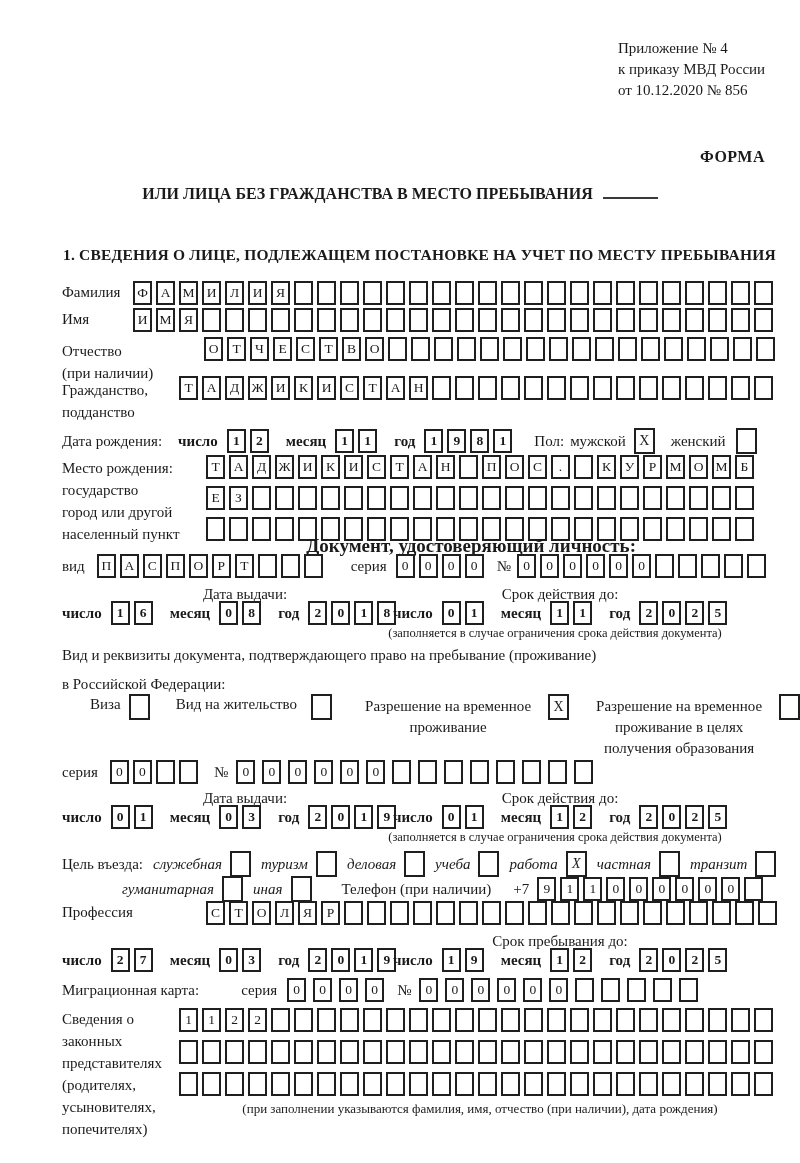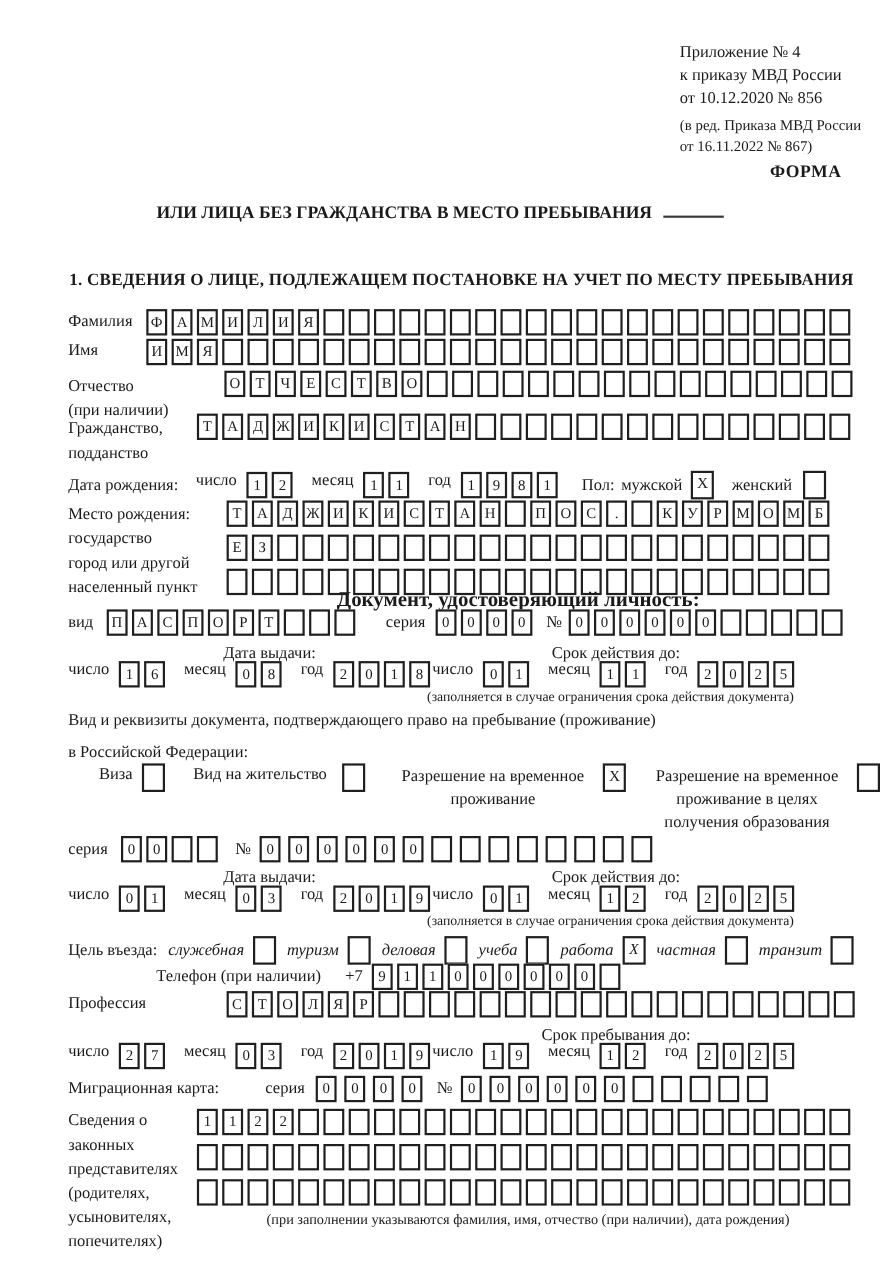--- a/index.html
+++ b/index.html
@@ -20,41 +20,37 @@
   .gap7 .cell{margin-right:7px;}
   .box{width:17px;height:22px;margin-right:0;font-size:14px;}
   .flexrow{display:flex;align-items:center;white-space:nowrap;}
   .toprow{align-items:flex-start;}
   .toprow > span[data-bind]{padding-top:2px;margin-left:28px;}
   .optstack{display:flex;flex-direction:column;align-items:center;text-align:center;
             line-height:21px;padding-top:2px;}
   .optrow{display:inline-flex;align-items:center;font-style:italic;}
   .optrow .opt-label{margin-left:10px;}
   .optrow .cell{margin-left:8px;margin-right:0;}
-  .dg{display:inline-flex;}
+  .dg{display:inline-flex;align-items:center;font-weight:bold;}
   .dg .dg-label{margin-right:9px;}
   .dg .cells{margin-right:13px;}
   .dg .cells:last-child{margin-right:0;}
   .dg-title{text-align:center;font-size:15px;}
   .note{font-size:12.5px;text-align:center;line-height:15px;}
   .lblcol div{line-height:22px;}
 </style>
 </head>
 <body>
 
 <div class="page">
 
   <div class="abs hdr" style="left:618px;top:38px">
     <div data-bind="header.lines.0">Приложение № 4</div>
     <div data-bind="header.lines.1">к приказу МВД России</div>
     <div data-bind="header.lines.2">от 10.12.2020 № 856</div>
-  </div>
-  <div class="abs sub" style="left:618px;top:104px">
-    <div data-bind="header.sub.0">(в ред. Приказа МВД России</div>
-    <div data-bind="header.sub.1">от 16.11.2022 № 867)</div>
   </div>
   <div class="abs forma" style="left:620px;top:148px;width:145px;text-align:right" data-bind="header.forma">ФОРМА</div>
 
   <div class="abs title" style="top:182px">
     <div>
       <span data-bind="title.line2">ИЛИ ЛИЦА БЕЗ ГРАЖДАНСТВА В МЕСТО ПРЕБЫВАНИЯ</span><span class="blankline"></span>
     </div>
   </div>
 
   <div class="abs sec" style="left:63px;top:246px" data-bind="section1">1. СВЕДЕНИЯ О ЛИЦЕ, ПОДЛЕЖАЩЕМ ПОСТАНОВКЕ НА УЧЕТ ПО МЕСТУ ПРЕБЫВАНИЯ</div>
@@ -484,20 +480,26 @@
         <span class="cell box"></span>
         <span class="opt-label">работа</span>
         <span class="cell box">X</span>
         <span class="opt-label">частная</span>
         <span class="cell box"></span>
         <span class="opt-label">транзит</span>
         <span class="cell box"></span>
       </span>
   </div>
   <div class="abs flexrow" style="left:112px;top:876px">
+    <span class="optrow" style="margin-left:0">
+        <span class="opt-label">гуманитарная</span>
+        <span class="cell box"></span>
+        <span class="opt-label">иная</span>
+        <span class="cell box"></span>
+      </span>
     <span data-bind="phone.label" style="margin-left:30px">Телефон (при наличии)</span>
     <span data-bind="phone.prefix" style="margin-left:22px">+7</span>
     <span class="cells" style="margin-left:8px">
         <span class="cell">9</span>
         <span class="cell">1</span>
         <span class="cell">1</span>
         <span class="cell">0</span>
         <span class="cell">0</span>
         <span class="cell">0</span>
         <span class="cell">0</span>

